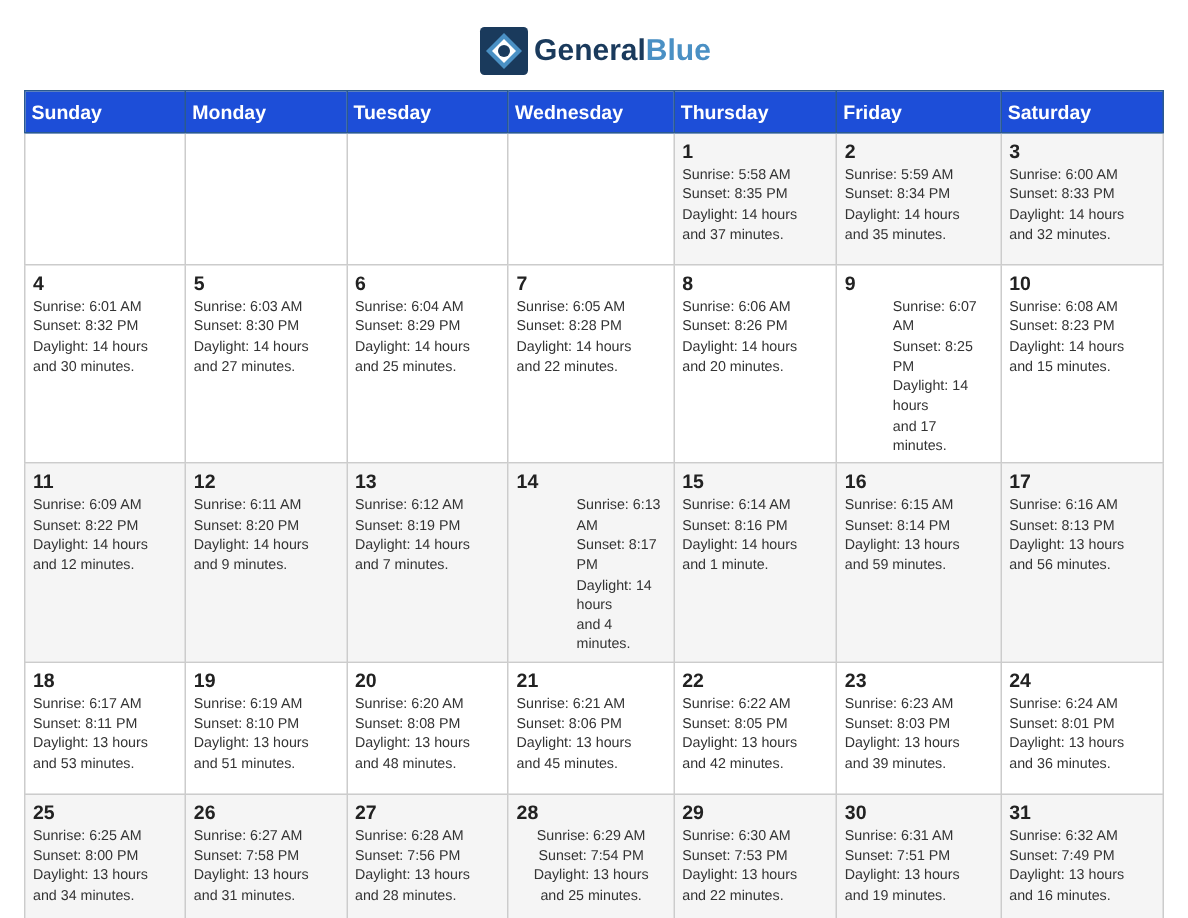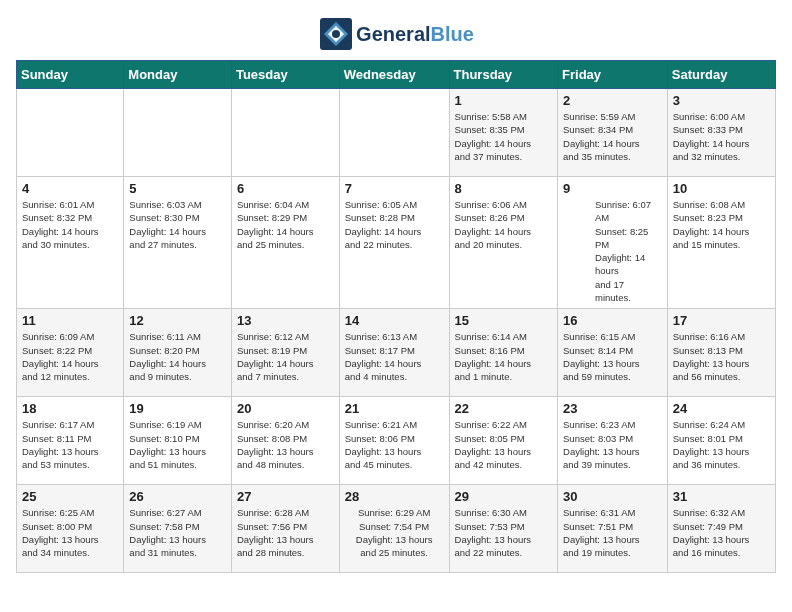--- a/index.html
+++ b/index.html
@@ -32,21 +32,21 @@
     .location-title {
       font-size: 16px;
       color: #333;
     }
     .calendar-table {
       width: 100%;
       border-collapse: collapse;
       font-size: 10.5px;
     }
     .calendar-table thead tr {
-      background-color: #0f766e;
+      background-color: #1d4ed8;
       color: #fff;
     }
     .calendar-table thead th {
       padding: 6px 4px;
       text-align: left;
       font-size: 13px;
       font-weight: bold;
       border: 1px solid #2a5a8f;
     }
     .calendar-table tbody tr {
@@ -211,21 +211,21 @@
         </td>
         <td>
           <span class="day-number">13</span>
           <div class="day-info" style="white-space: pre-line;">Sunrise: 6:12 AM
 Sunset: 8:19 PM
 Daylight: 14 hours
 and 7 minutes.</div>
         </td>
         <td>
           <span class="day-number">14</span>
-          <div class="day-info" style="white-space: pre-line;">Sunrise: 6:13 AM
+          <div class="day-info" style="white-space: pre-line; margin-left: 40px;">Sunrise: 6:13 AM
 Sunset: 8:17 PM
 Daylight: 14 hours
 and 4 minutes.</div>
         </td>
         <td>
           <span class="day-number">15</span>
           <div class="day-info" style="white-space: pre-line;">Sunrise: 6:14 AM
 Sunset: 8:16 PM
 Daylight: 14 hours
 and 1 minute.</div>

